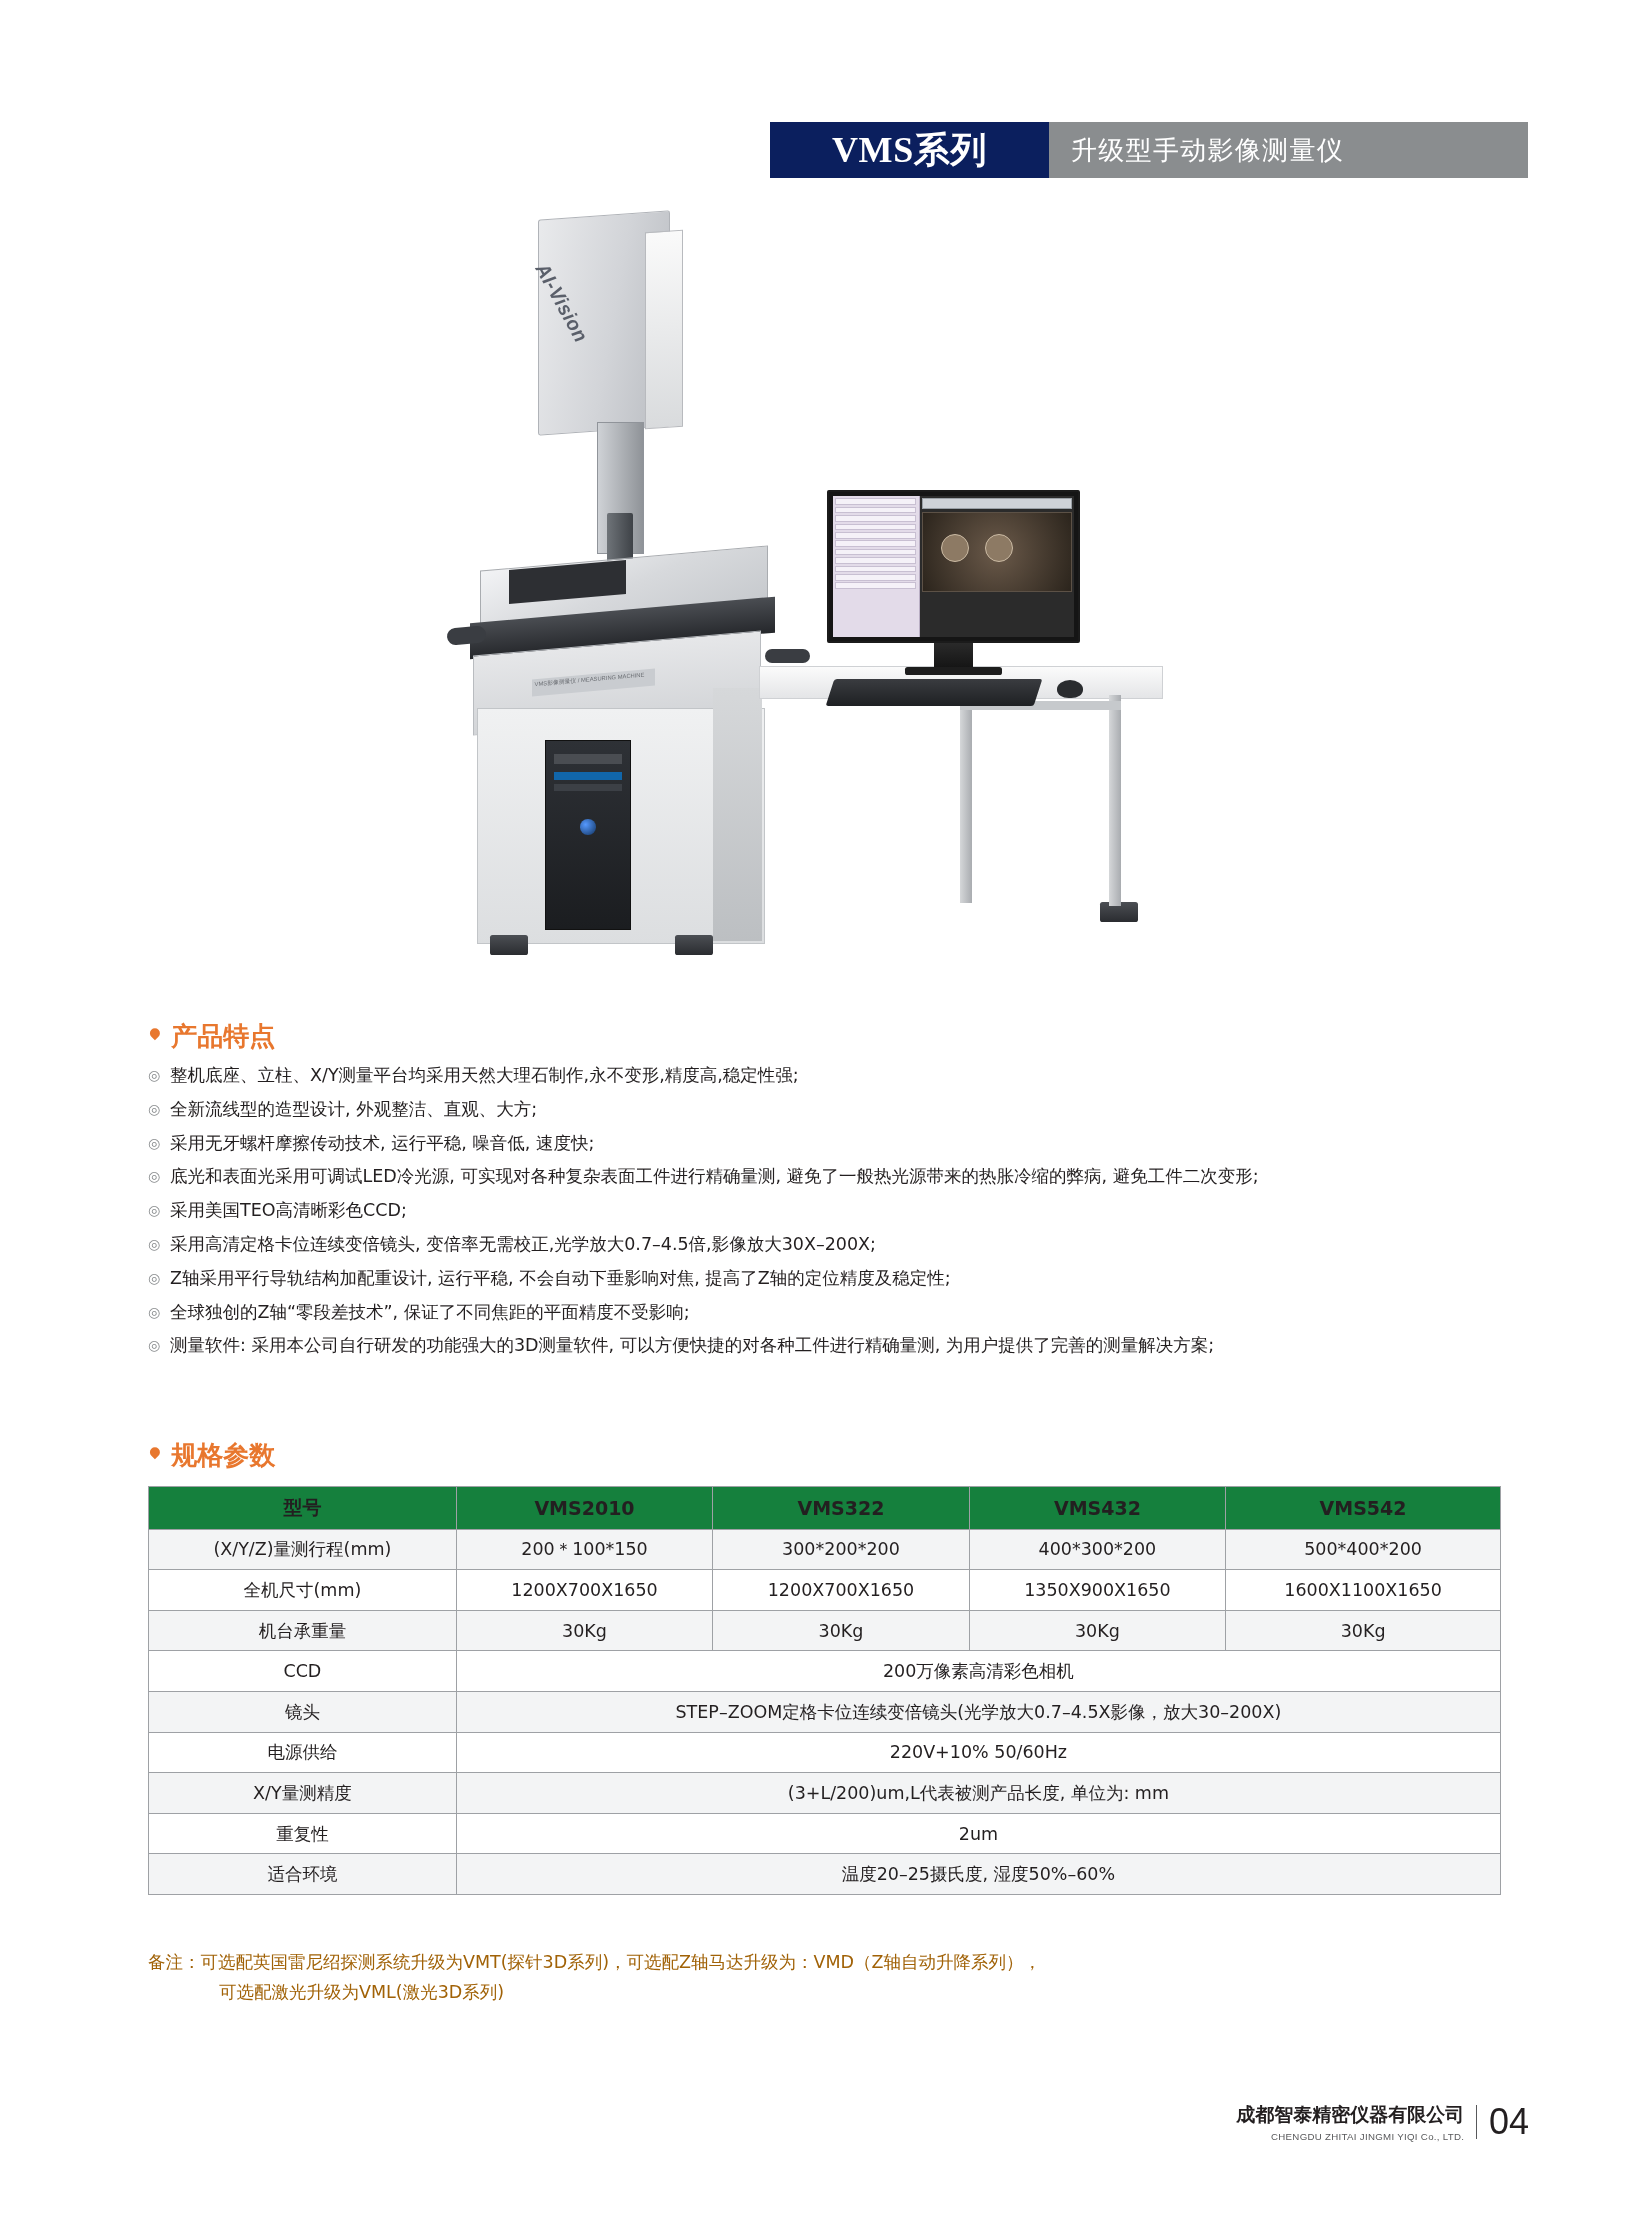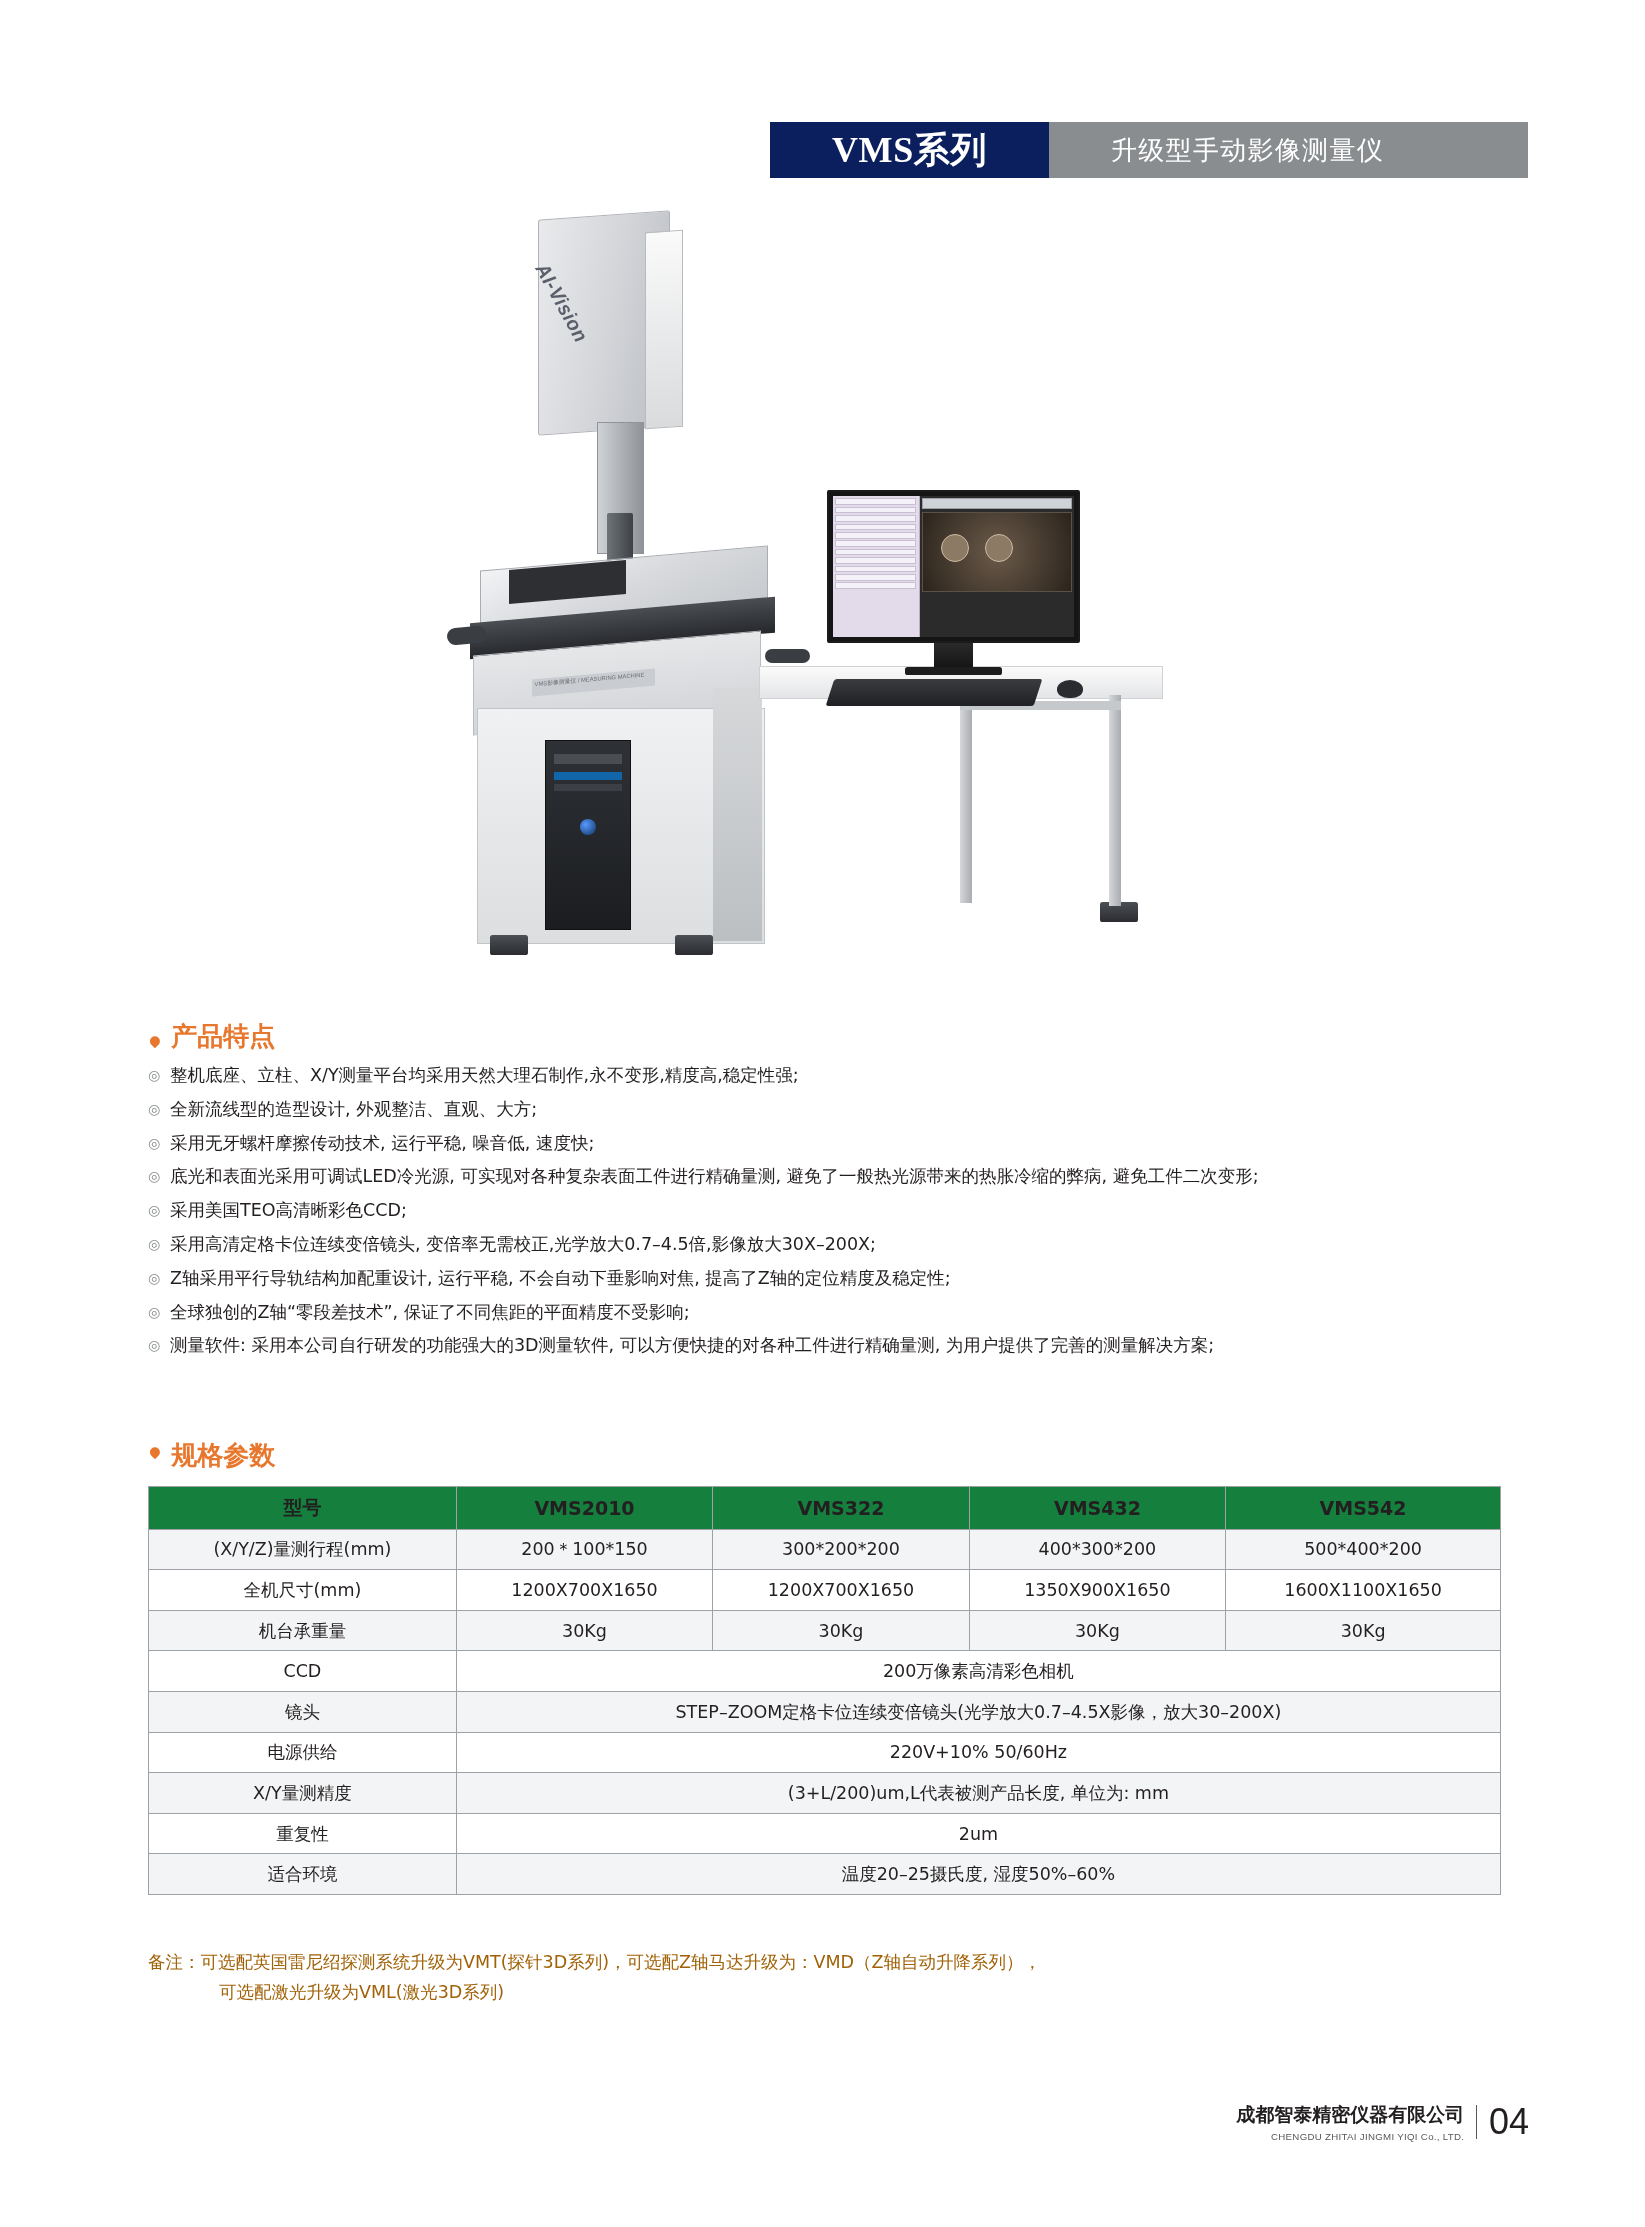--- a/index.html
+++ b/index.html
@@ -46,21 +46,20 @@
     flex: 1;
     display: flex;
     align-items: center;
     padding-left: 22px;
   }
   .banner-gray .subtitle {
     color: #ffffff;
     font-size: 26px;
     letter-spacing: 1.3px;
     font-family: "DejaVu Sans", "Liberation Sans", sans-serif;
-    margin-left: 40px;
   }
 
   
   .product-image {
     position: absolute;
     top: 195px;
     left: 350px;
     width: 876px;
     height: 766px;
   }
@@ -425,21 +424,21 @@
     border-radius: 50% 50% 50% 0;
     transform: rotate(-45deg);
   }
   .section-heading .label {
     font-size: 26px;
     color: #e8772e;
     font-weight: bold;
     font-family: "DejaVu Sans", "Liberation Sans", sans-serif;
   }
 
-  #features-heading { left: 148px; top: 1019px; align-items: flex-end; }
+  #features-heading { left: 148px; top: 1019px; }
   #specs-heading { left: 148px; top: 1438px; }
 
   
   .feature-list {
     position: absolute;
     left: 148px;
     top: 1062px;
     width: 1376px;
   }
   .feature-item {

